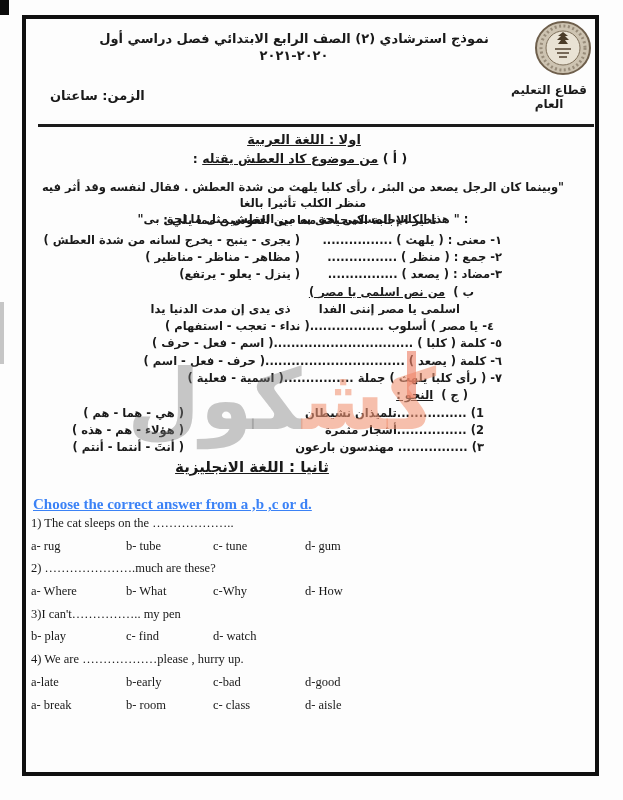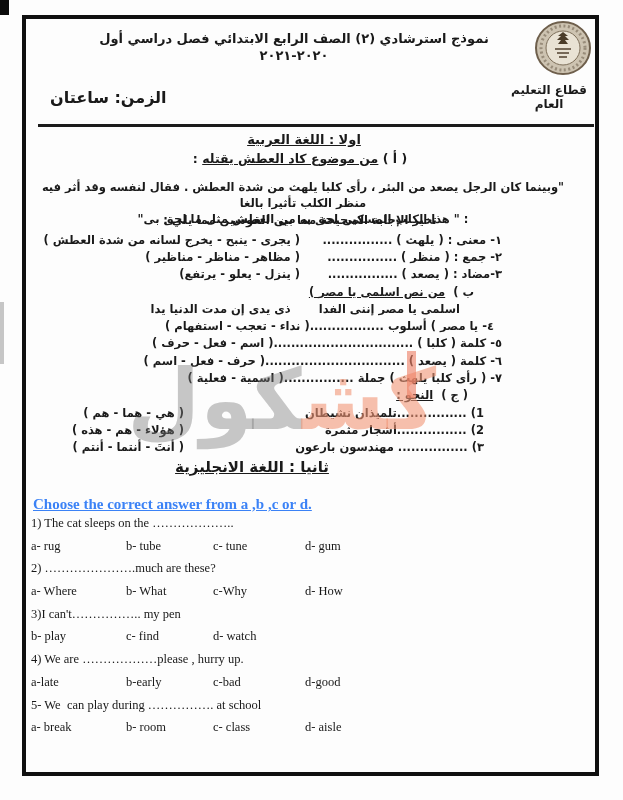--- a/index.html
+++ b/index.html
@@ -12,21 +12,21 @@
   
   .corner-mark{left:0;top:0;width:9px;height:15px;background:#0b0b0b;}
   .edge-smudge{left:0;top:302px;width:4px;height:62px;background:#c6c6c6;}
   
   .frame{left:22px;top:15px;width:577px;height:761px;border:4px solid #101010;box-sizing:border-box;background:transparent;}
   
   .doc-title{left:78px;top:30px;width:432px;text-align:center;direction:rtl;
     font-weight:bold;font-size:13px;line-height:17px;}
   .logo-box{left:534px;top:20px;width:58px;height:56px;}
   .sector{left:500px;top:83px;width:98px;text-align:center;direction:rtl;font-weight:bold;font-size:12px;}
-  .time{left:50px;top:88px;direction:rtl;font-weight:bold;font-size:16px;}
+  .time{left:50px;top:88px;direction:rtl;font-weight:bold;font-size:13px;}
   .divider{left:38px;top:124px;width:556px;height:3px;background:#1b1b1b;}
   
   .ar-h1{left:30px;top:132px;width:548px;text-align:center;direction:rtl;font-weight:bold;font-size:13px;}
   .u{text-decoration:underline;}
   .ar-parta{left:26px;top:151px;width:548px;text-align:center;direction:rtl;font-weight:bold;font-size:12.5px;}
   .ar-passage{left:33px;top:179px;width:540px;text-align:center;direction:rtl;
     font-weight:bold;font-size:11.5px;line-height:16px;}
   .ar-instruction{left:26px;top:213px;width:548px;text-align:center;direction:rtl;font-weight:bold;font-size:11.5px;}
   .ar-qblock{left:100px;top:231px;width:402px;direction:rtl;font-weight:bold;font-size:11.5px;}
   .row{height:17.3px;display:flex;justify-content:space-between;align-items:center;white-space:nowrap;}
@@ -182,20 +182,19 @@
     <span>c- find</span>
     <span>d- watch</span>
   </div>
   <div class="en-row">4) We are ………………please , hurry up.</div>
   <div class="opt-row">
     <span>a-late</span>
     <span>b-early</span>
     <span>c-bad</span>
     <span>d-good</span>
   </div>
-  <div class="en-row">5- We  can play during ……………. at school</div>
   <div class="opt-row">
     <span>a- break</span>
     <span>b- room</span>
     <span>c- class</span>
     <span>d- aisle</span>
   </div>
 </div>
 
 </body></html>

